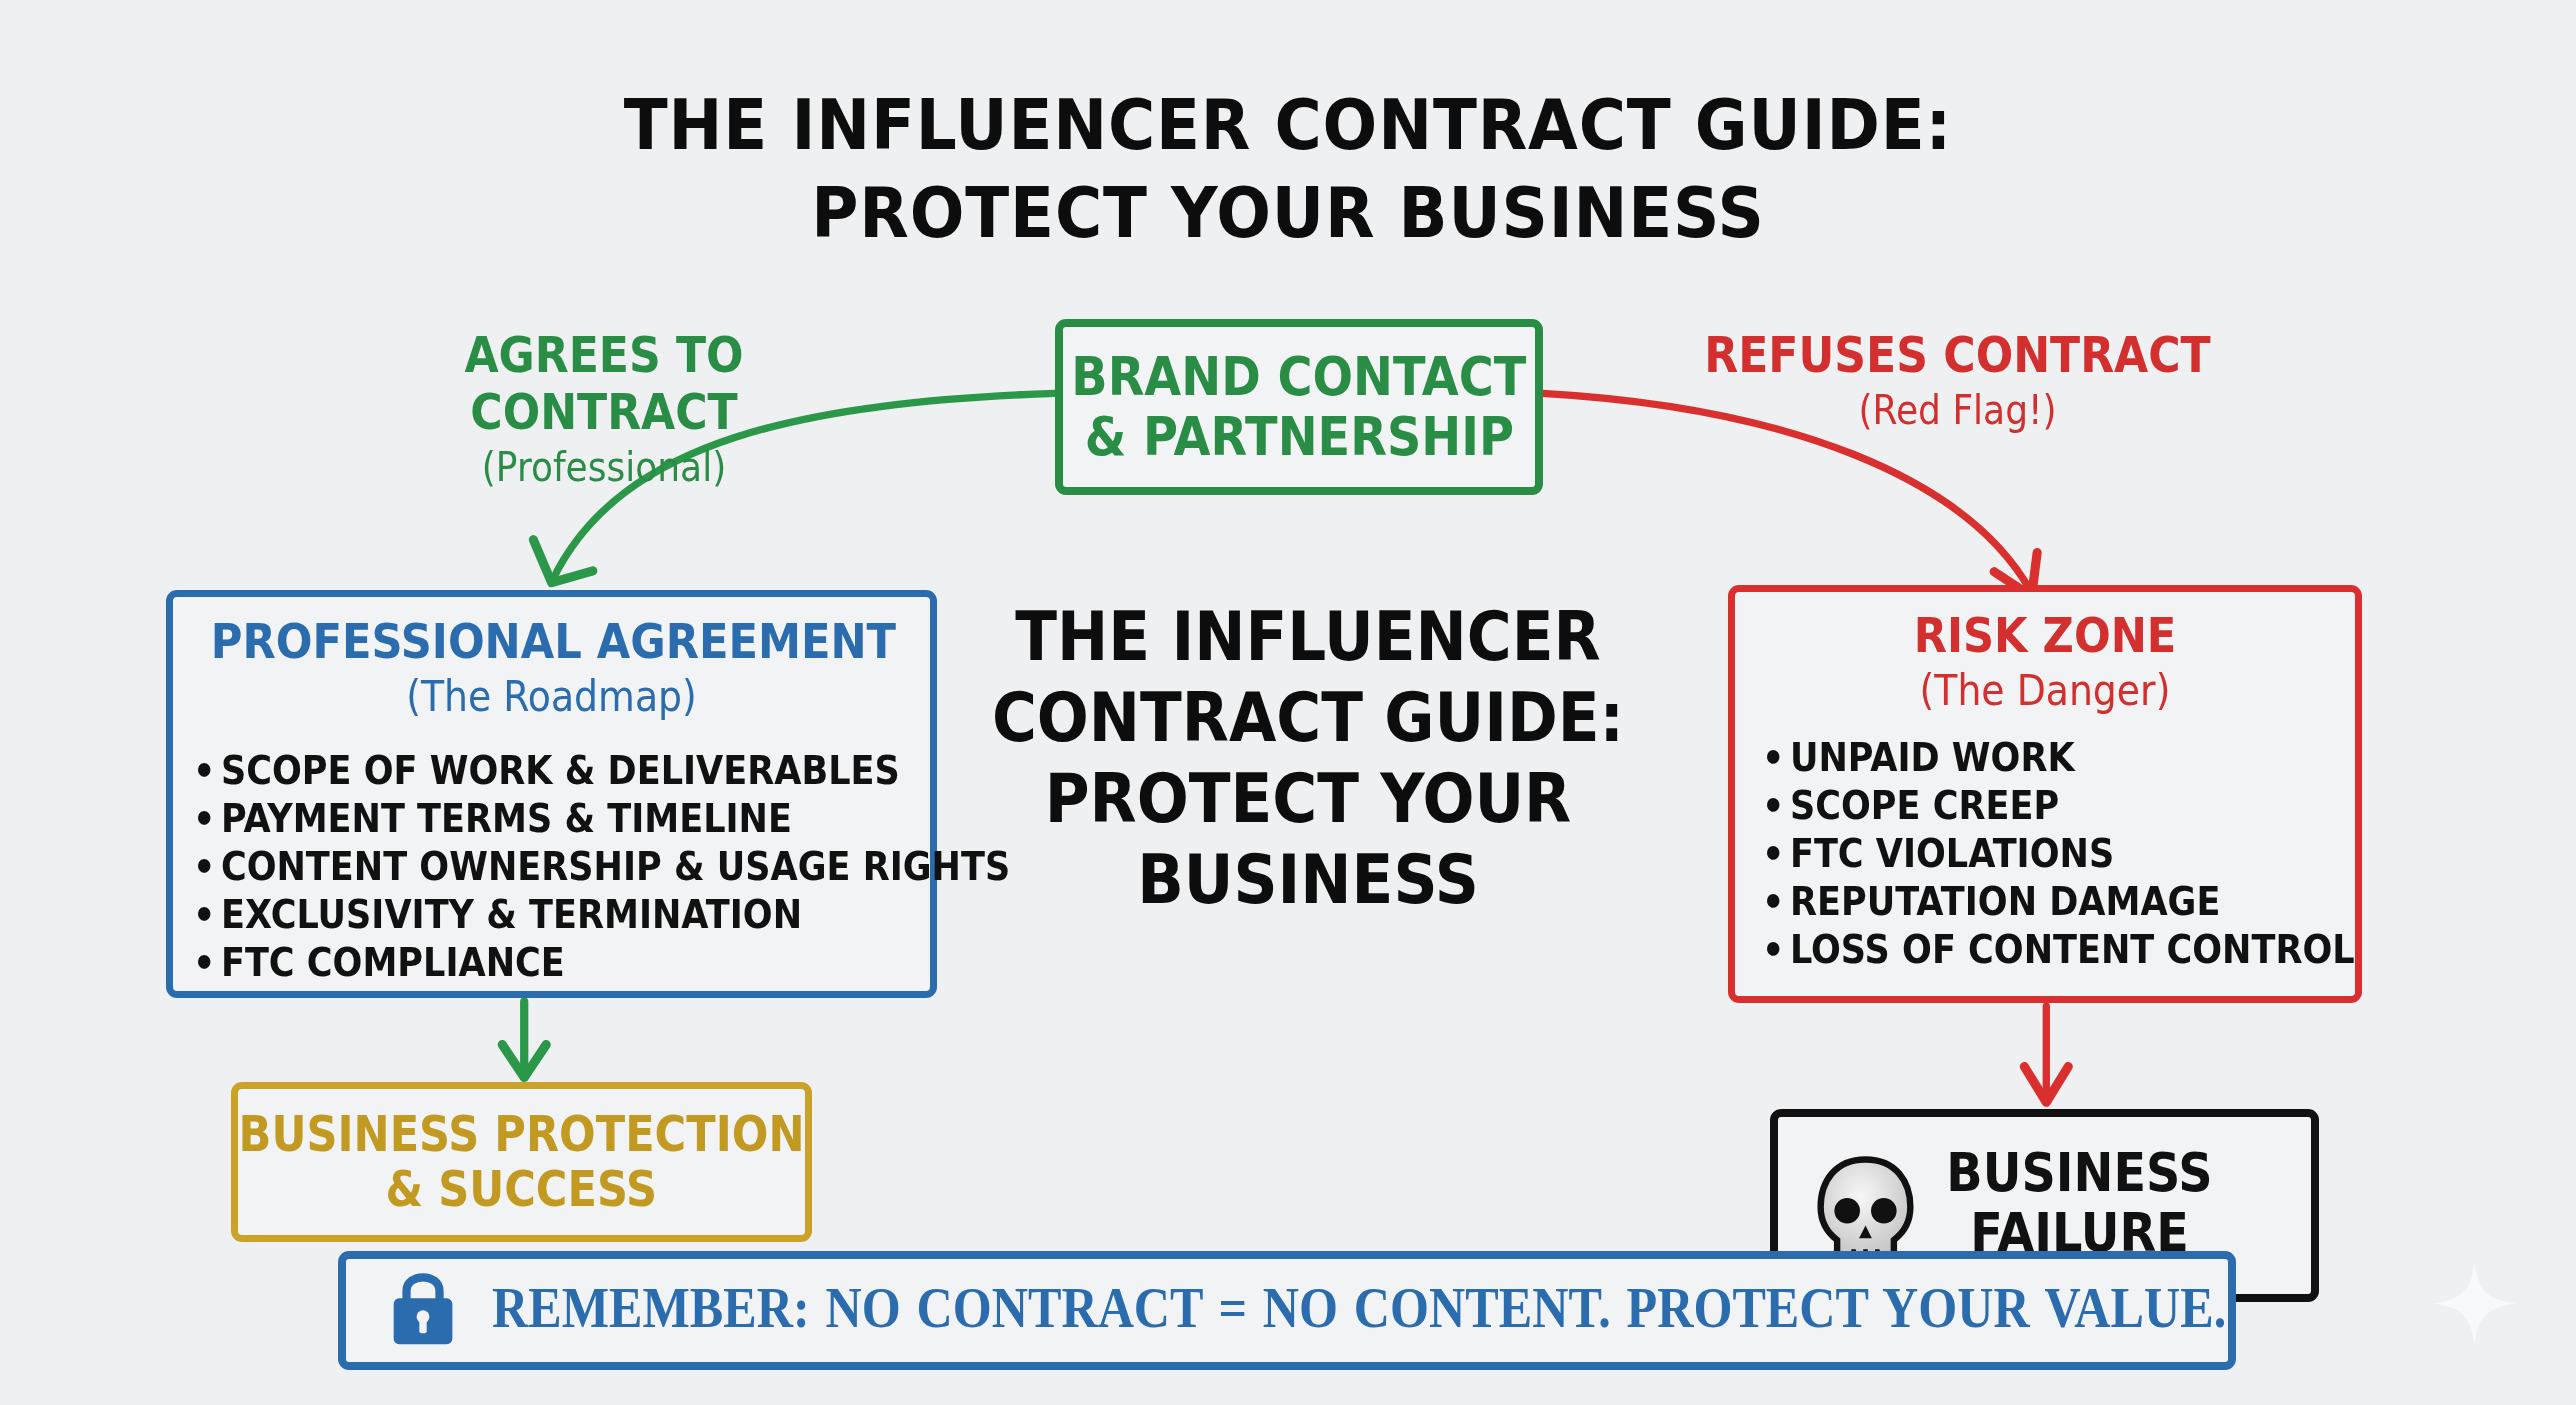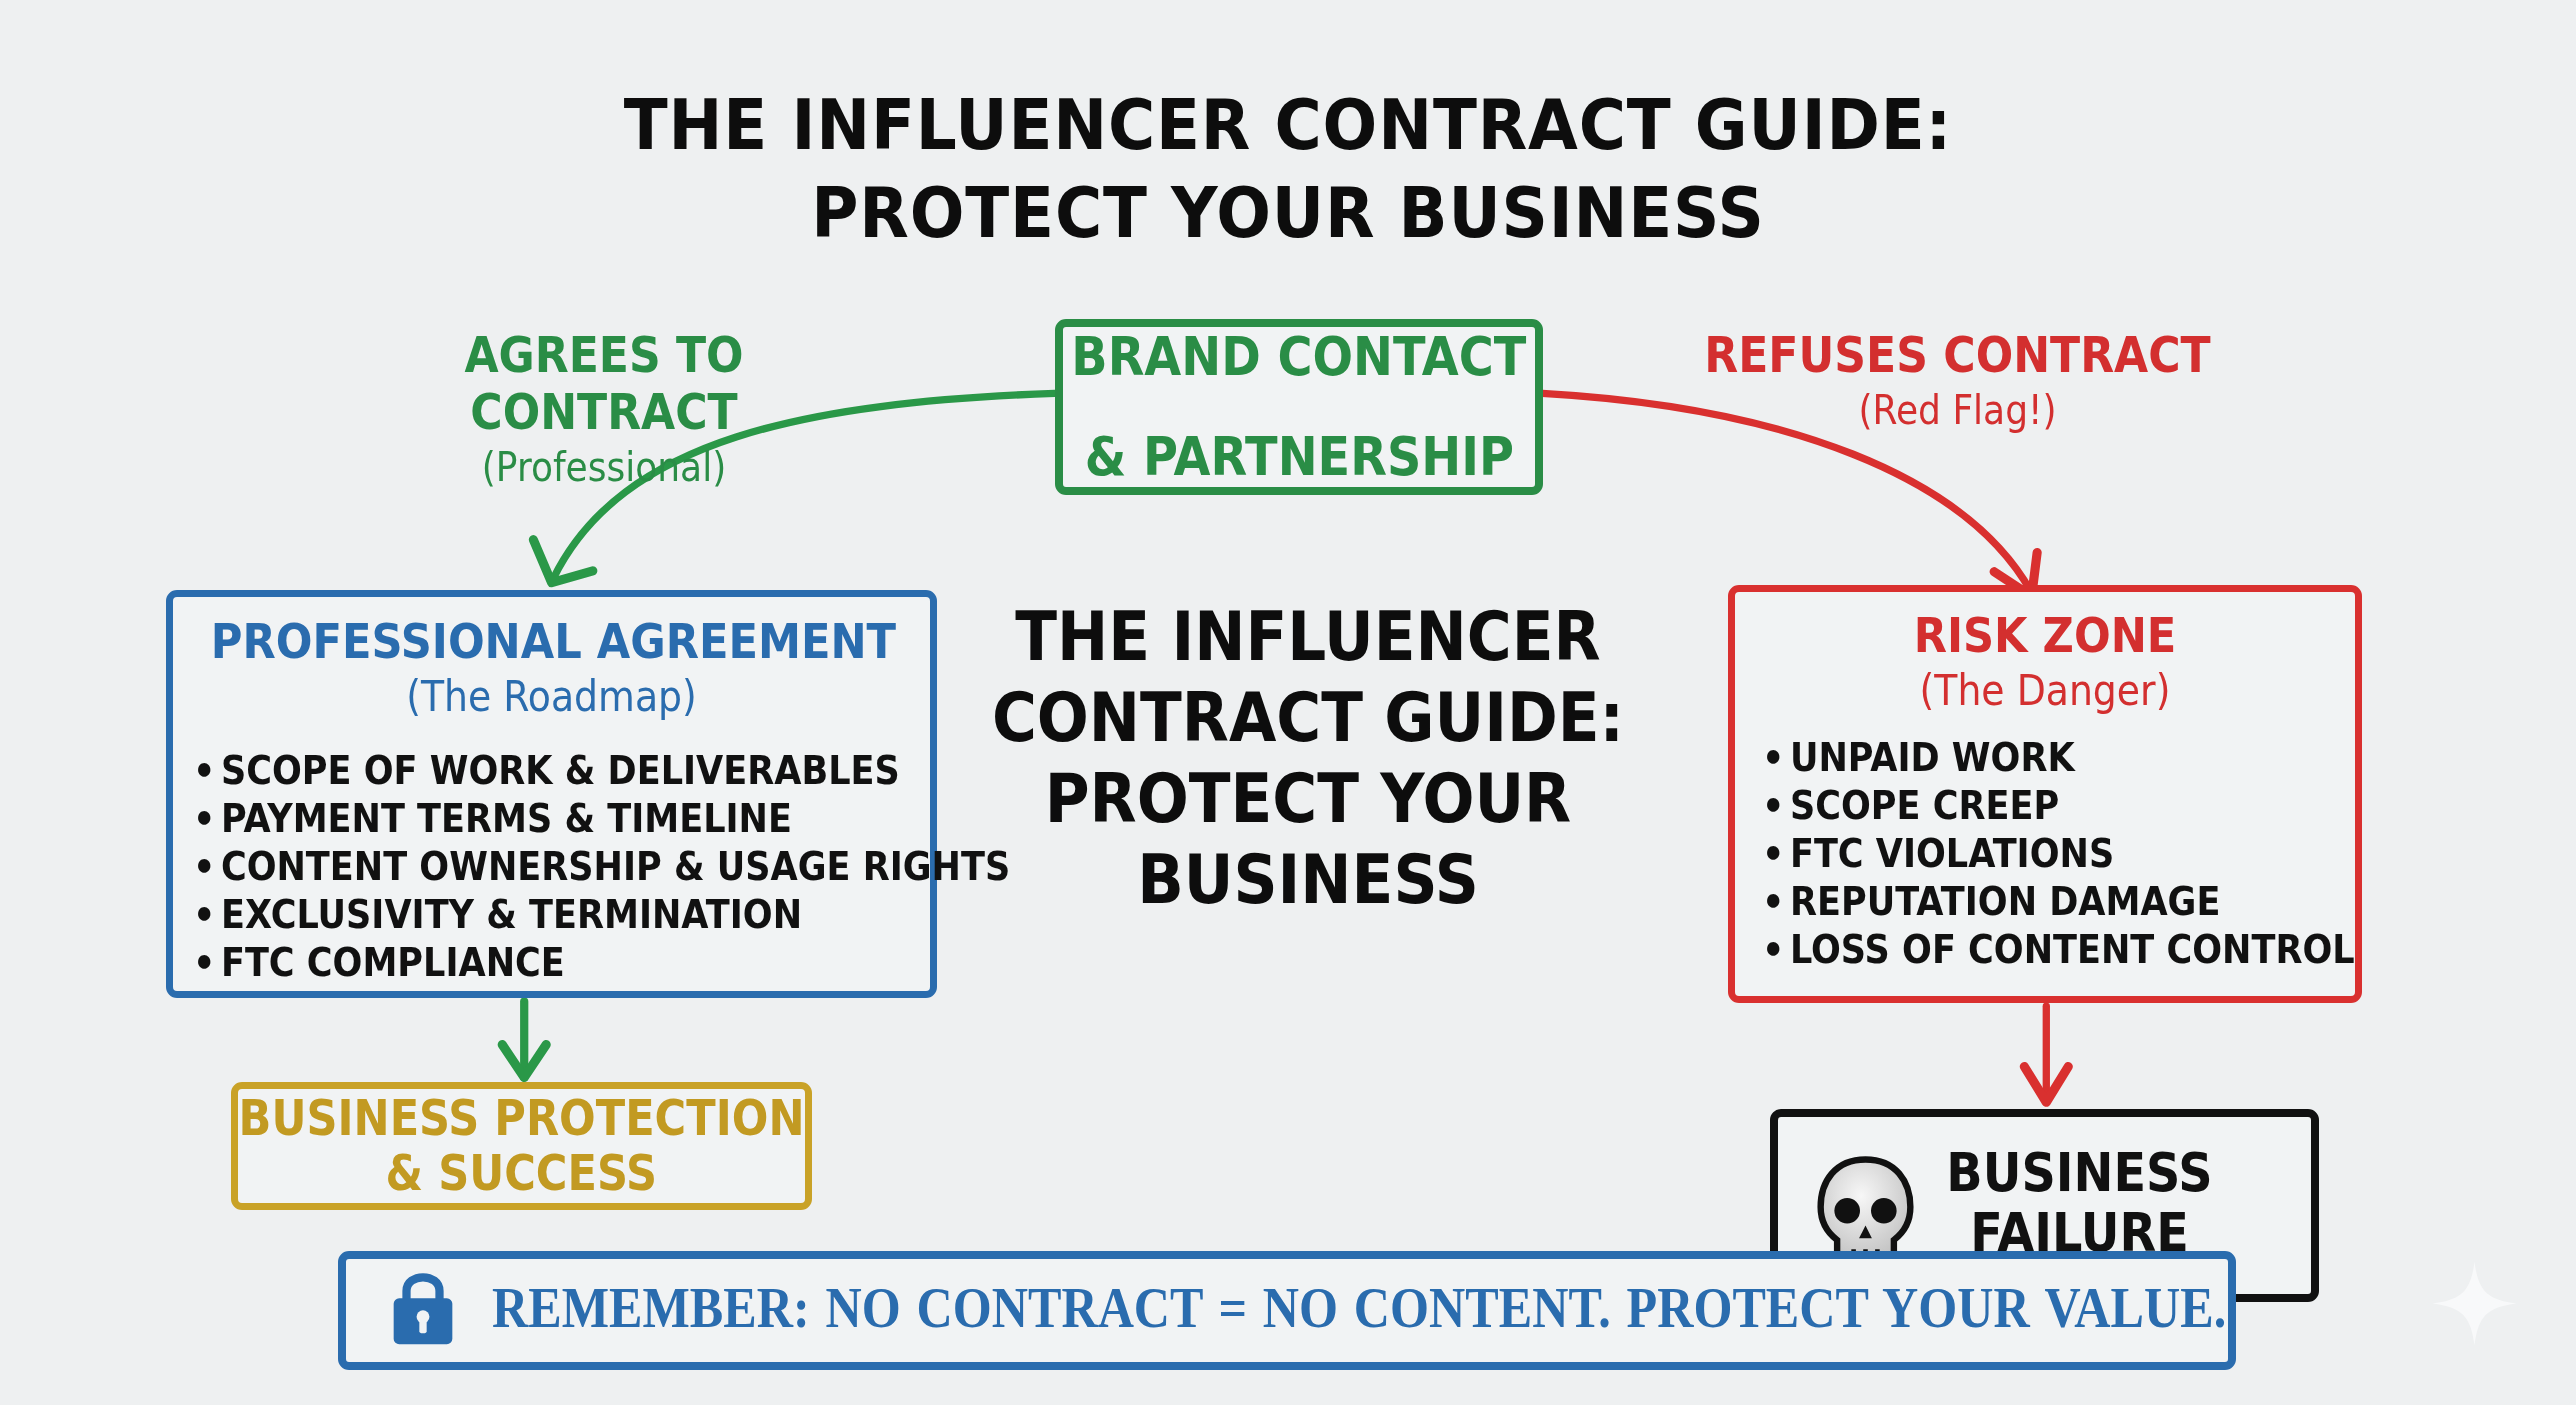--- a/index.html
+++ b/index.html
@@ -26,21 +26,21 @@
   .agrees { left: 302px; width: 604px; top: 327px; color: #2a8d46; }
   .refuses { left: 1665px; width: 585px; top: 327px; color: #d32f2f; }
 
   .box {
     position: absolute; box-sizing: border-box;
     border-radius: 11px; background: #f1f3f4;
   }
   .brand-box {
     left: 1055px; top: 319px; width: 488px; height: 176px;
     border: 8.2px solid #2a8d46;
-    display: flex; flex-direction: column; align-items: center; justify-content: space-between;
+    display: flex; flex-direction: column; align-items: center; justify-content: center;
     color: #2a8d46; font-weight: bold; font-size: 53px; line-height: 60px; text-align: center;
   }
   .brand-box span { display: block; transform: scaleX(0.9); white-space: nowrap; }
 
   .card-title { text-align: center; font-weight: bold; font-size: 48px; line-height: 57px; white-space: nowrap; }
   .card-sub { text-align: center; font-size: 42px; line-height: 53px; white-space: nowrap; }
   .bullets { list-style: none; margin: 0; padding: 0; }
   .bullets li {
     font-weight: bold; font-size: 39px; line-height: 48px; color: #111;
     white-space: nowrap; transform: scaleX(0.9); transform-origin: left center;
@@ -62,21 +62,21 @@
   .risk-box .bullets { margin-left: 27.4px; margin-top: 16.5px; }
 
   .center-text {
     left: 951px; width: 714px; top: 596px; text-align: center;
     font-weight: bold; font-size: 68px; line-height: 81px; color: #0d0d0d;
     transform: scaleX(0.9); transform-origin: center top;
   }
   .center-text span { display: block; }
 
   .gold-box {
-    left: 231px; top: 1082px; width: 581px; height: 128px;
+    left: 231px; top: 1082px; width: 581px; height: 160px;
     border: 7.3px solid #c9a227; color: #c29a22;
     display: flex; flex-direction: column; align-items: center; justify-content: center;
     font-weight: bold; font-size: 49px; line-height: 55px;
   }
   .gold-box span { display: block; transform: scaleX(0.88); white-space: nowrap; }
 
   .fail-box {
     left: 1770px; top: 1109px; width: 549px; height: 193px;
     border: 8.2px solid #111; color: #111;
   }

